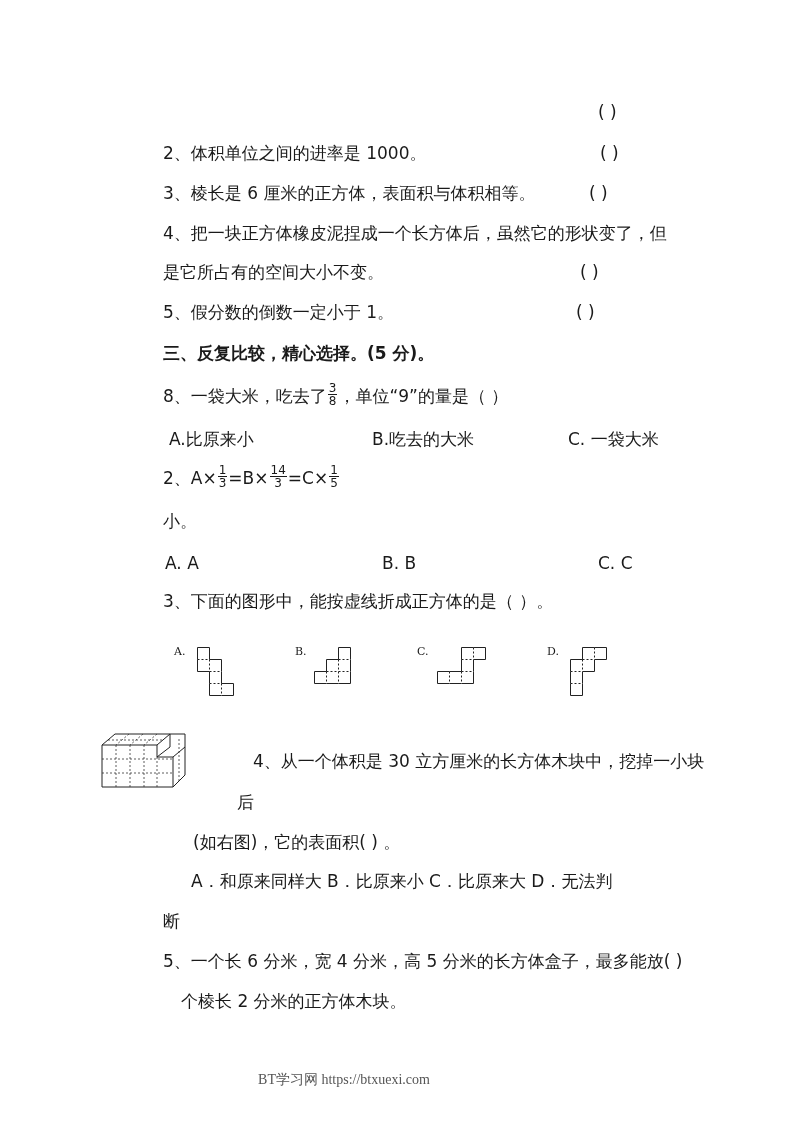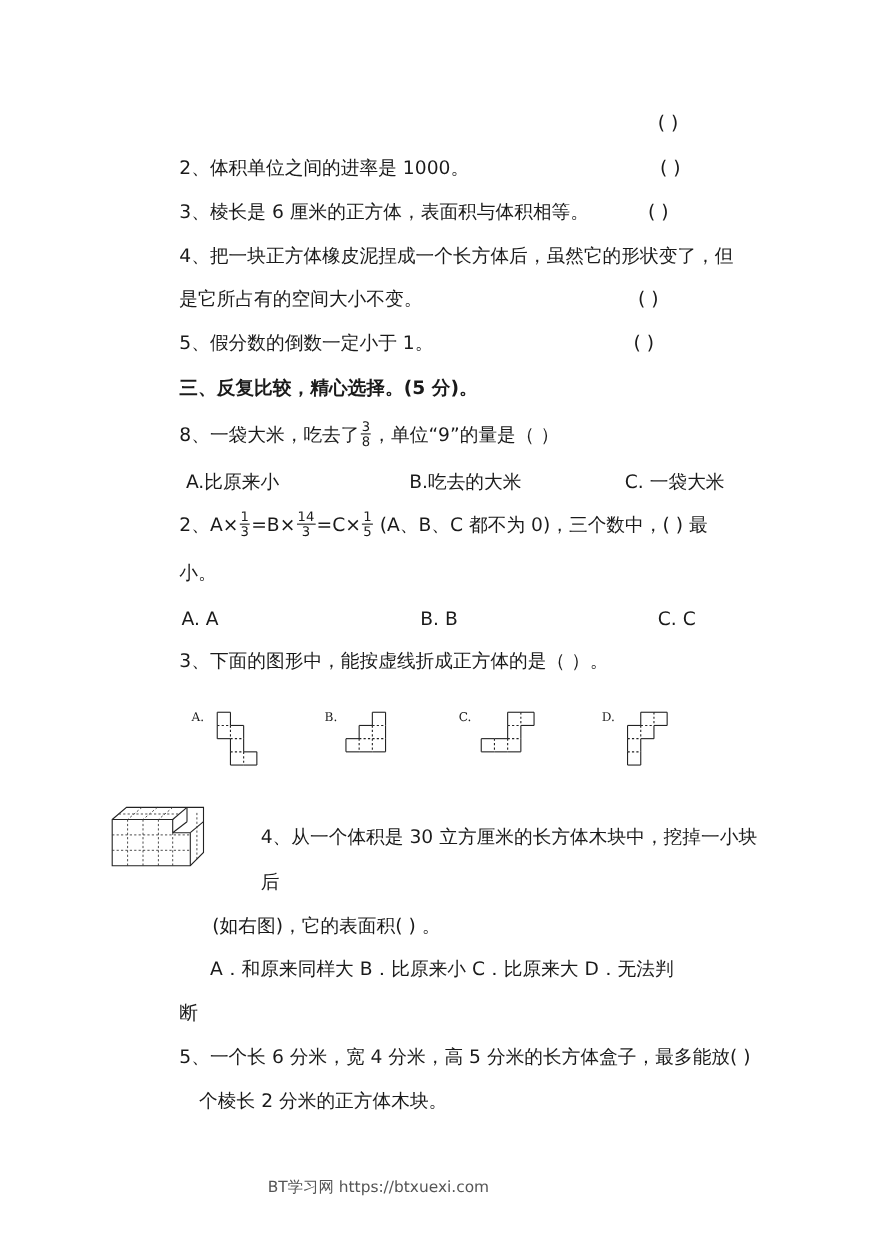--- a/index.html
+++ b/index.html
@@ -6,21 +6,21 @@
   body { width: 793px; height: 1122px; position: relative; overflow: hidden;
          font-family: "DejaVu Sans", "Liberation Sans", sans-serif; color: #1a1a1a; }
   .ln { position: absolute; font-size: 17px; line-height: 22px; white-space: nowrap; margin-left: 45px; }
   .paren { position: absolute; font-size: 17px; line-height: 22px; }
   .frac { display: inline-block; vertical-align: middle; text-align: center; font-size: 12px; line-height: 12px; margin: 0 1px; position: relative; top: -2px; }
   .frac .num { display: block; border-bottom: 1px solid #1a1a1a; padding: 0 1px; }
   .frac .den { display: block; }
   .bold { font-weight: bold; }
   .net-label { position: absolute; font-family: "DejaVu Serif", "Liberation Serif", serif; font-size: 11px; }
   svg { position: absolute; overflow: visible; }
-  .footer { position: absolute; top: 1071px; left: 0; width: 688px; text-align: center; font-size: 14px; color: #555; }
+  .footer { position: absolute; top: 1071px; left: 0; width: 688px; text-align: center; font-size: 14px; color: #555; font-family: Liberation Serif, serif; }
 </style>
 </head>
 <body>
 
 <div class="paren" style="left:598px;top:101px;">(          )</div>
 
 <div class="ln" style="left:118px;top:142px;">2、体积单位之间的进率是 1000。</div>
 <div class="paren" style="left:600px;top:142px;">(          )</div>
 
 <div class="ln" style="left:118px;top:182px;">3、棱长是 6 厘米的正方体，表面积与体积相等。</div>
@@ -36,21 +36,21 @@
 <div class="ln bold" style="left:118px;top:342px;">三、反复比较，精心选择。(5 分)。</div>
 
 <div class="ln" style="left:118px;top:384px;">
   <span>8、一袋大米，吃去了</span><span class="frac"><span class="num">3</span><span class="den">8</span></span><span>，单位“9”的量是（      ）</span>
 </div>
 <div class="ln" style="left:124px;top:428px;">A.比原来小</div>
 <div class="ln" style="left:327px;top:428px;">B.吃去的大米</div>
 <div class="ln" style="left:523px;top:428px;">C. 一袋大米</div>
 
 <div class="ln" style="left:118px;top:466px;">
-  <span>2、A×</span><span class="frac"><span class="num">1</span><span class="den">3</span></span><span>=B×</span><span class="frac"><span class="num">14</span><span class="den">3</span></span><span>=C×</span><span class="frac"><span class="num">1</span><span class="den">5</span></span><span> (A、B、C 都不为 0)，三个数中，(        ) 最</span>
+  <span>2、A×</span><span class="frac"><span class="num">1</span><span class="den">3</span></span><span>=B×</span><span class="frac"><span class="num">14</span><span class="den">3</span></span><span>=C×</span><span class="frac"><span class="num">1</span><span class="den">5</span></span>
 </div>
 <div class="ln" style="left:118px;top:510px;">小。</div>
 <div class="ln" style="left:120px;top:552px;">A. A</div>
 <div class="ln" style="left:337px;top:552px;">B. B</div>
 <div class="ln" style="left:553px;top:552px;">C. C</div>
 
 <div class="ln" style="left:118px;top:590px;">3、下面的图形中，能按虚线折成正方体的是（        ）。</div>
 
 <div class="net-label" style="left:174px;top:645px;">A.</div>
 <svg style="left:197px;top:647px;" width="40" height="52">
@@ -158,21 +158,21 @@
     <line x1="43" y1="12" x2="43" y2="54"></line>
     <line x1="56" y1="24" x2="56" y2="54"></line>
     <line x1="28" y1="1" x2="15" y2="12"></line>
     <line x1="42" y1="1" x2="29" y2="12"></line>
     <line x1="56" y1="1" x2="43" y2="12"></line>
     <line x1="7" y1="7" x2="62" y2="7"></line>
     <line x1="78" y1="6" x2="78" y2="48"></line>
   </g>
 </svg>
 
-<div class="ln" style="left:192px;top:750px;">4、从一个体积是 30 立方厘米的长方体木块中，挖掉一小块</div>
+<div class="ln" style="left:208px;top:750px;">4、从一个体积是 30 立方厘米的长方体木块中，挖掉一小块</div>
 <div class="ln" style="left:192px;top:791px;">后</div>
 <div class="ln" style="left:148px;top:831px;">(如右图)，它的表面积(         ) 。</div>
 <div class="ln" style="left:146px;top:870px;">A．和原来同样大   B．比原来小      C．比原来大     D．无法判</div>
 <div class="ln" style="left:118px;top:910px;">断</div>
 
 <div class="ln" style="left:118px;top:950px;">5、一个长 6 分米，宽 4 分米，高 5 分米的长方体盒子，最多能放(          )</div>
 <div class="ln" style="left:136px;top:990px;">个棱长 2 分米的正方体木块。</div>
 
 <div class="footer">BT学习网 https://btxuexi.com</div>
 

